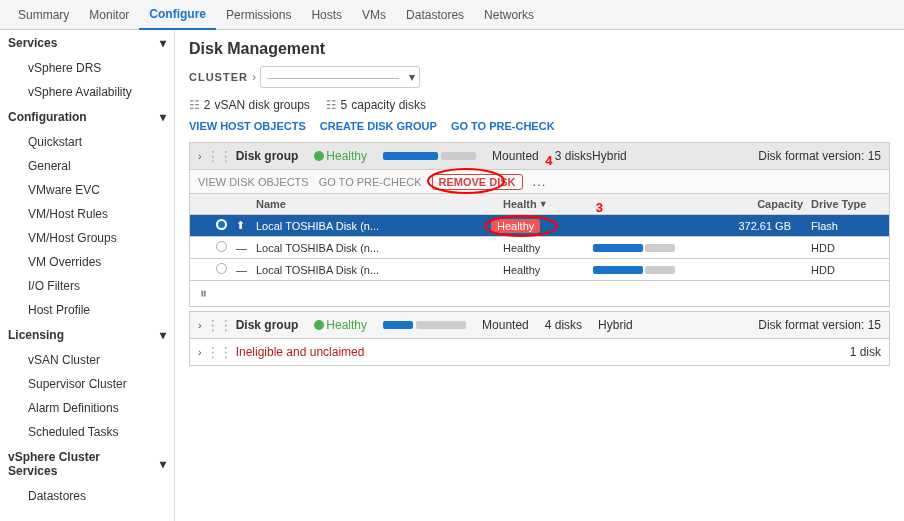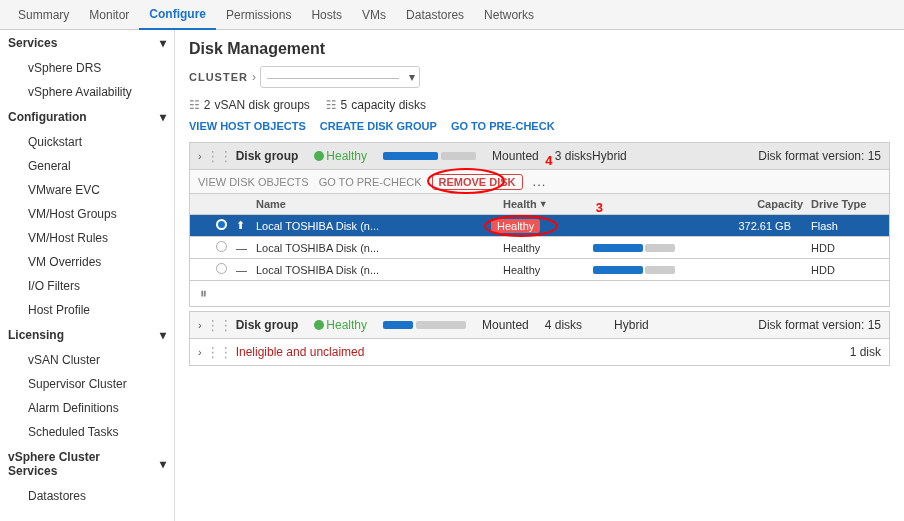--- a/index.html
+++ b/index.html
@@ -101,22 +101,22 @@
     </div>
 
     <div class="sidebar-section-header">
       <span>Configuration</span>
       <span>▾</span>
     </div>
     <div class="sidebar-subsection">
       <div class="sidebar-item">Quickstart</div>
       <div class="sidebar-item">General</div>
       <div class="sidebar-item">VMware EVC</div>
+      <div class="sidebar-item">VM/Host Rules</div>
       <div class="sidebar-item">VM/Host Groups</div>
-      <div class="sidebar-item">VM/Host Rules</div>
       <div class="sidebar-item">VM Overrides</div>
       <div class="sidebar-item">I/O Filters</div>
       <div class="sidebar-item">Host Profile</div>
     </div>
 
     <div class="sidebar-section-header">
       <span>Licensing</span>
       <span>▾</span>
     </div>
     <div class="sidebar-subsection">
@@ -284,21 +284,21 @@
       <span class="drag-dots">⋮⋮</span>
       <span style="margin-right:16px;font-weight:bold;">Disk group</span>
       <span class="health-dot" style="margin-right:2px;"></span>
       <span style="margin-right:16px;color:#4a4;">Healthy</span>
 
       <div class="progress-bar-wrap" style="margin-right:16px;">
         <div class="bar-blue" style="width:30px;height:8px;"></div>
         <div class="bar-gray" style="width:50px;height:8px;"></div>
       </div>
       <span style="margin-right:16px;">Mounted</span>
-      <span style="margin-right:32px;">4 disks</span>
+      <span style="margin-right:16px;">4 disks</span>
       <span style="margin-right:16px;">Hybrid</span>
       <span style="margin-left:auto;">Disk format version: 15</span>
     </div>
 
     <div class="ineligible-row" style="display:flex;align-items:center;padding:5px 8px;border:1px solid #ccc;border-top:none;">
       <span class="expand-btn" style="margin-right:4px;">›</span>
       <span class="drag-dots" style="color:#aaa;margin-right:4px;">⋮⋮</span>
       <span class="ineligible-link" style="color:#b91c1c;margin-right:8px;">Ineligible and unclaimed</span>
       <span style="margin-left:auto;">1 disk</span>
     </div>

